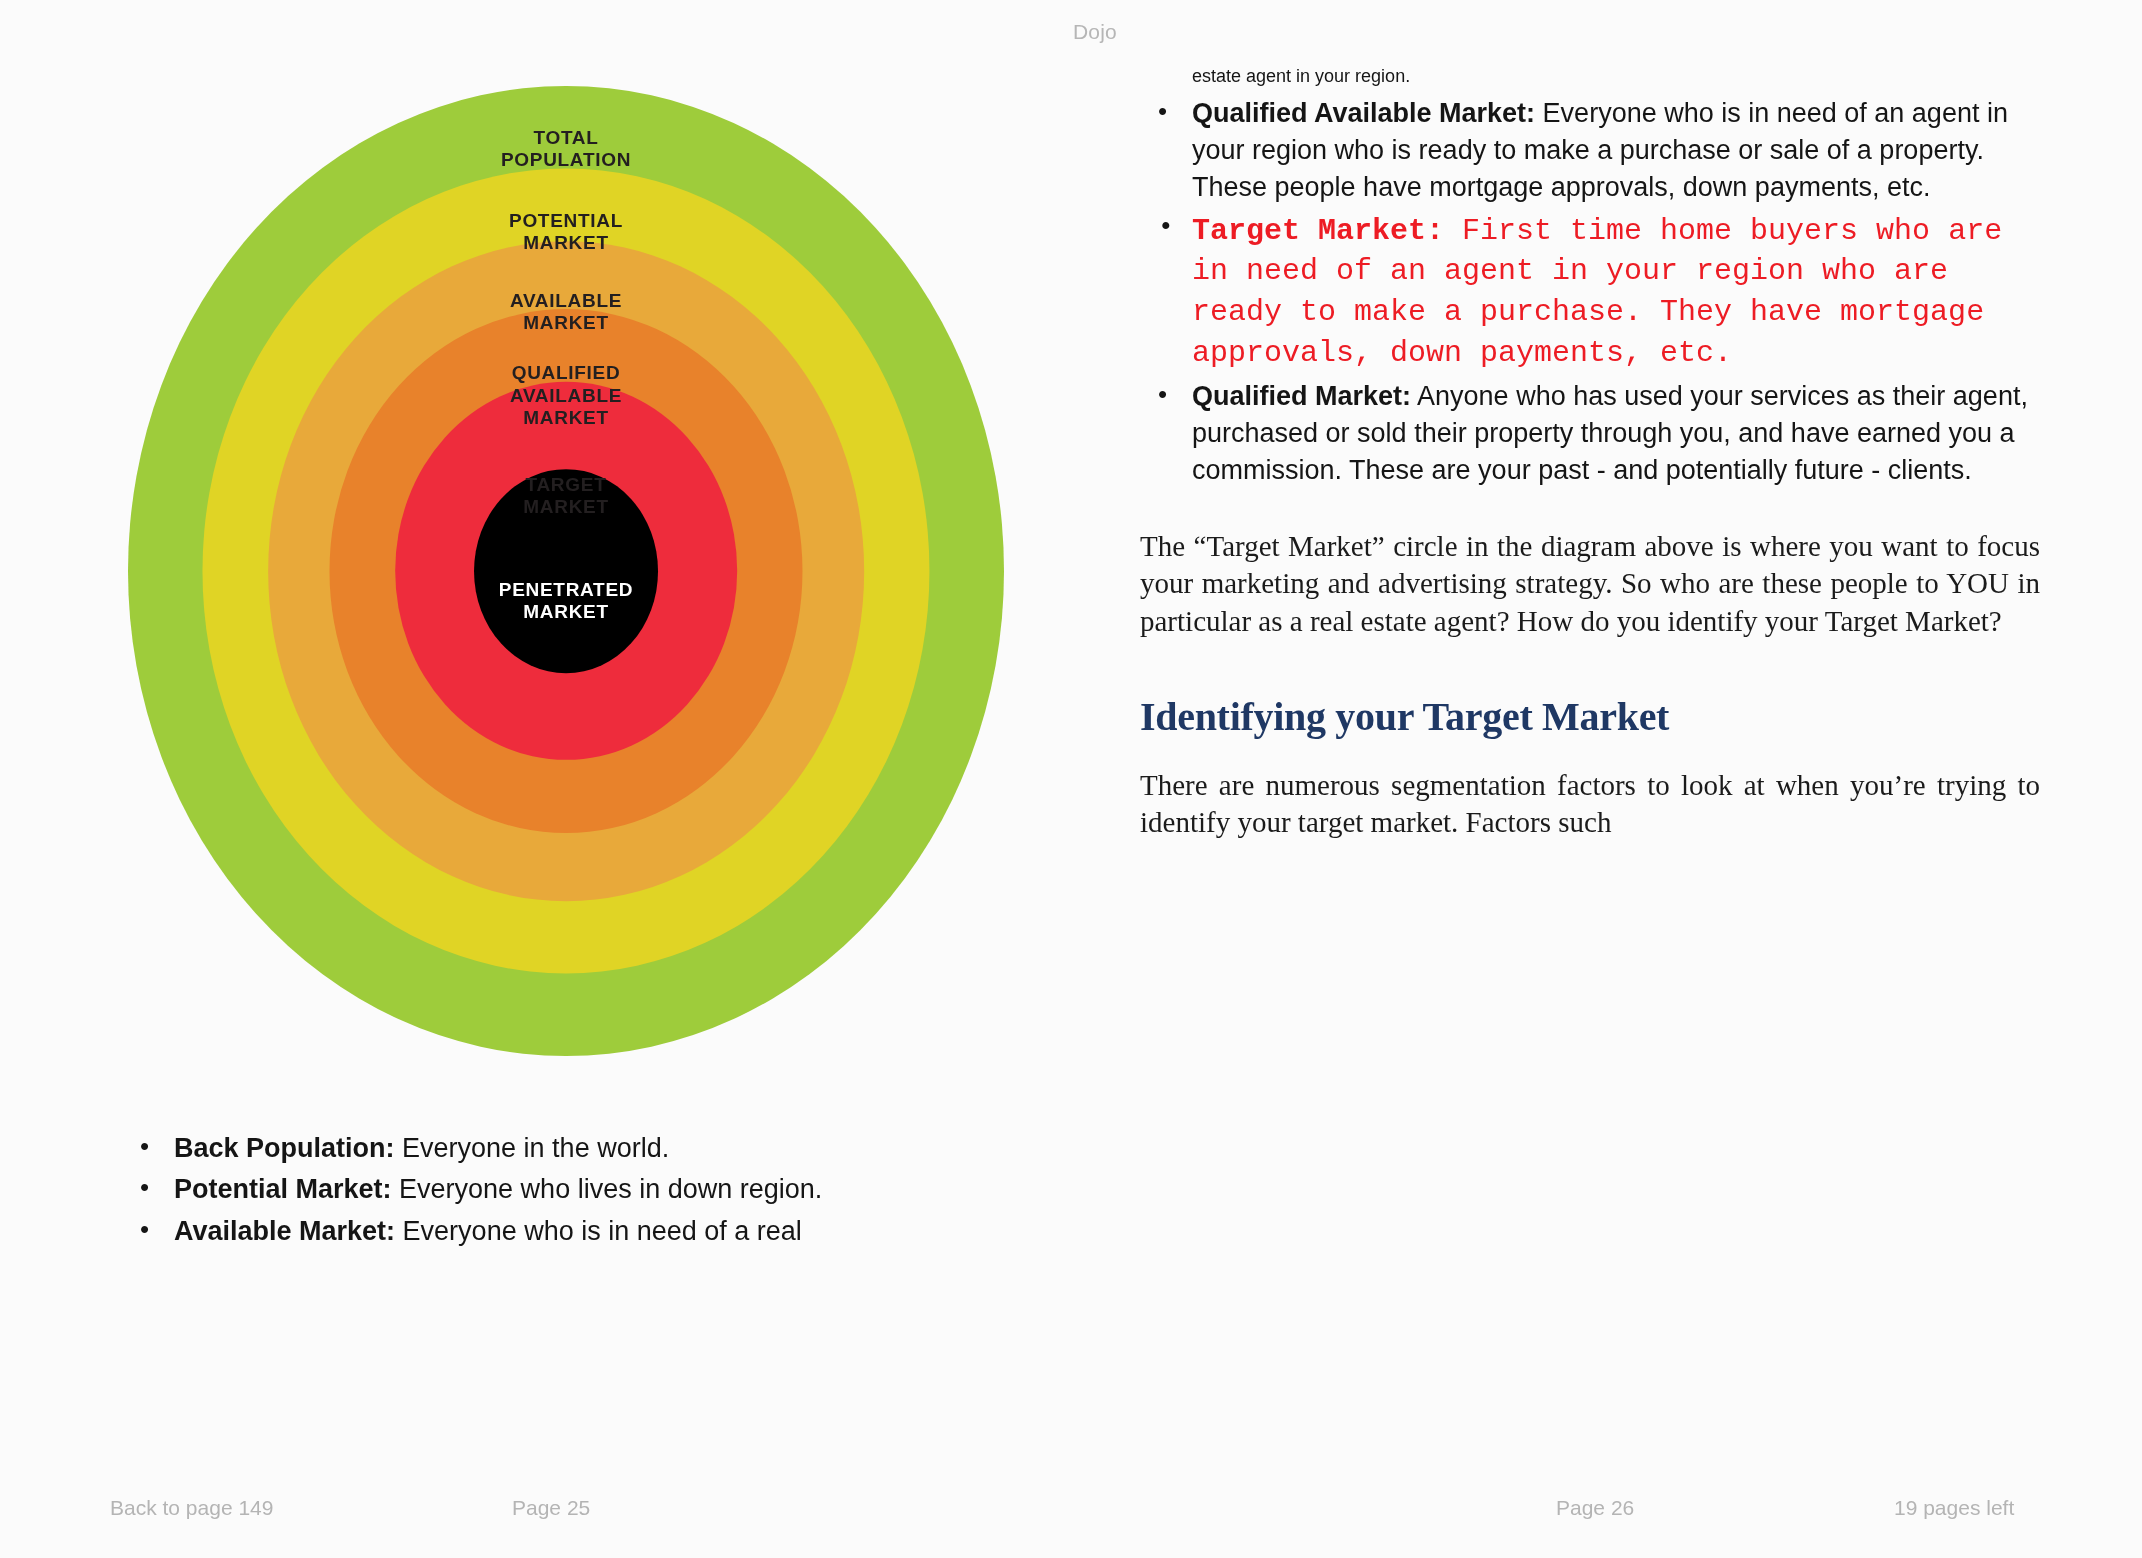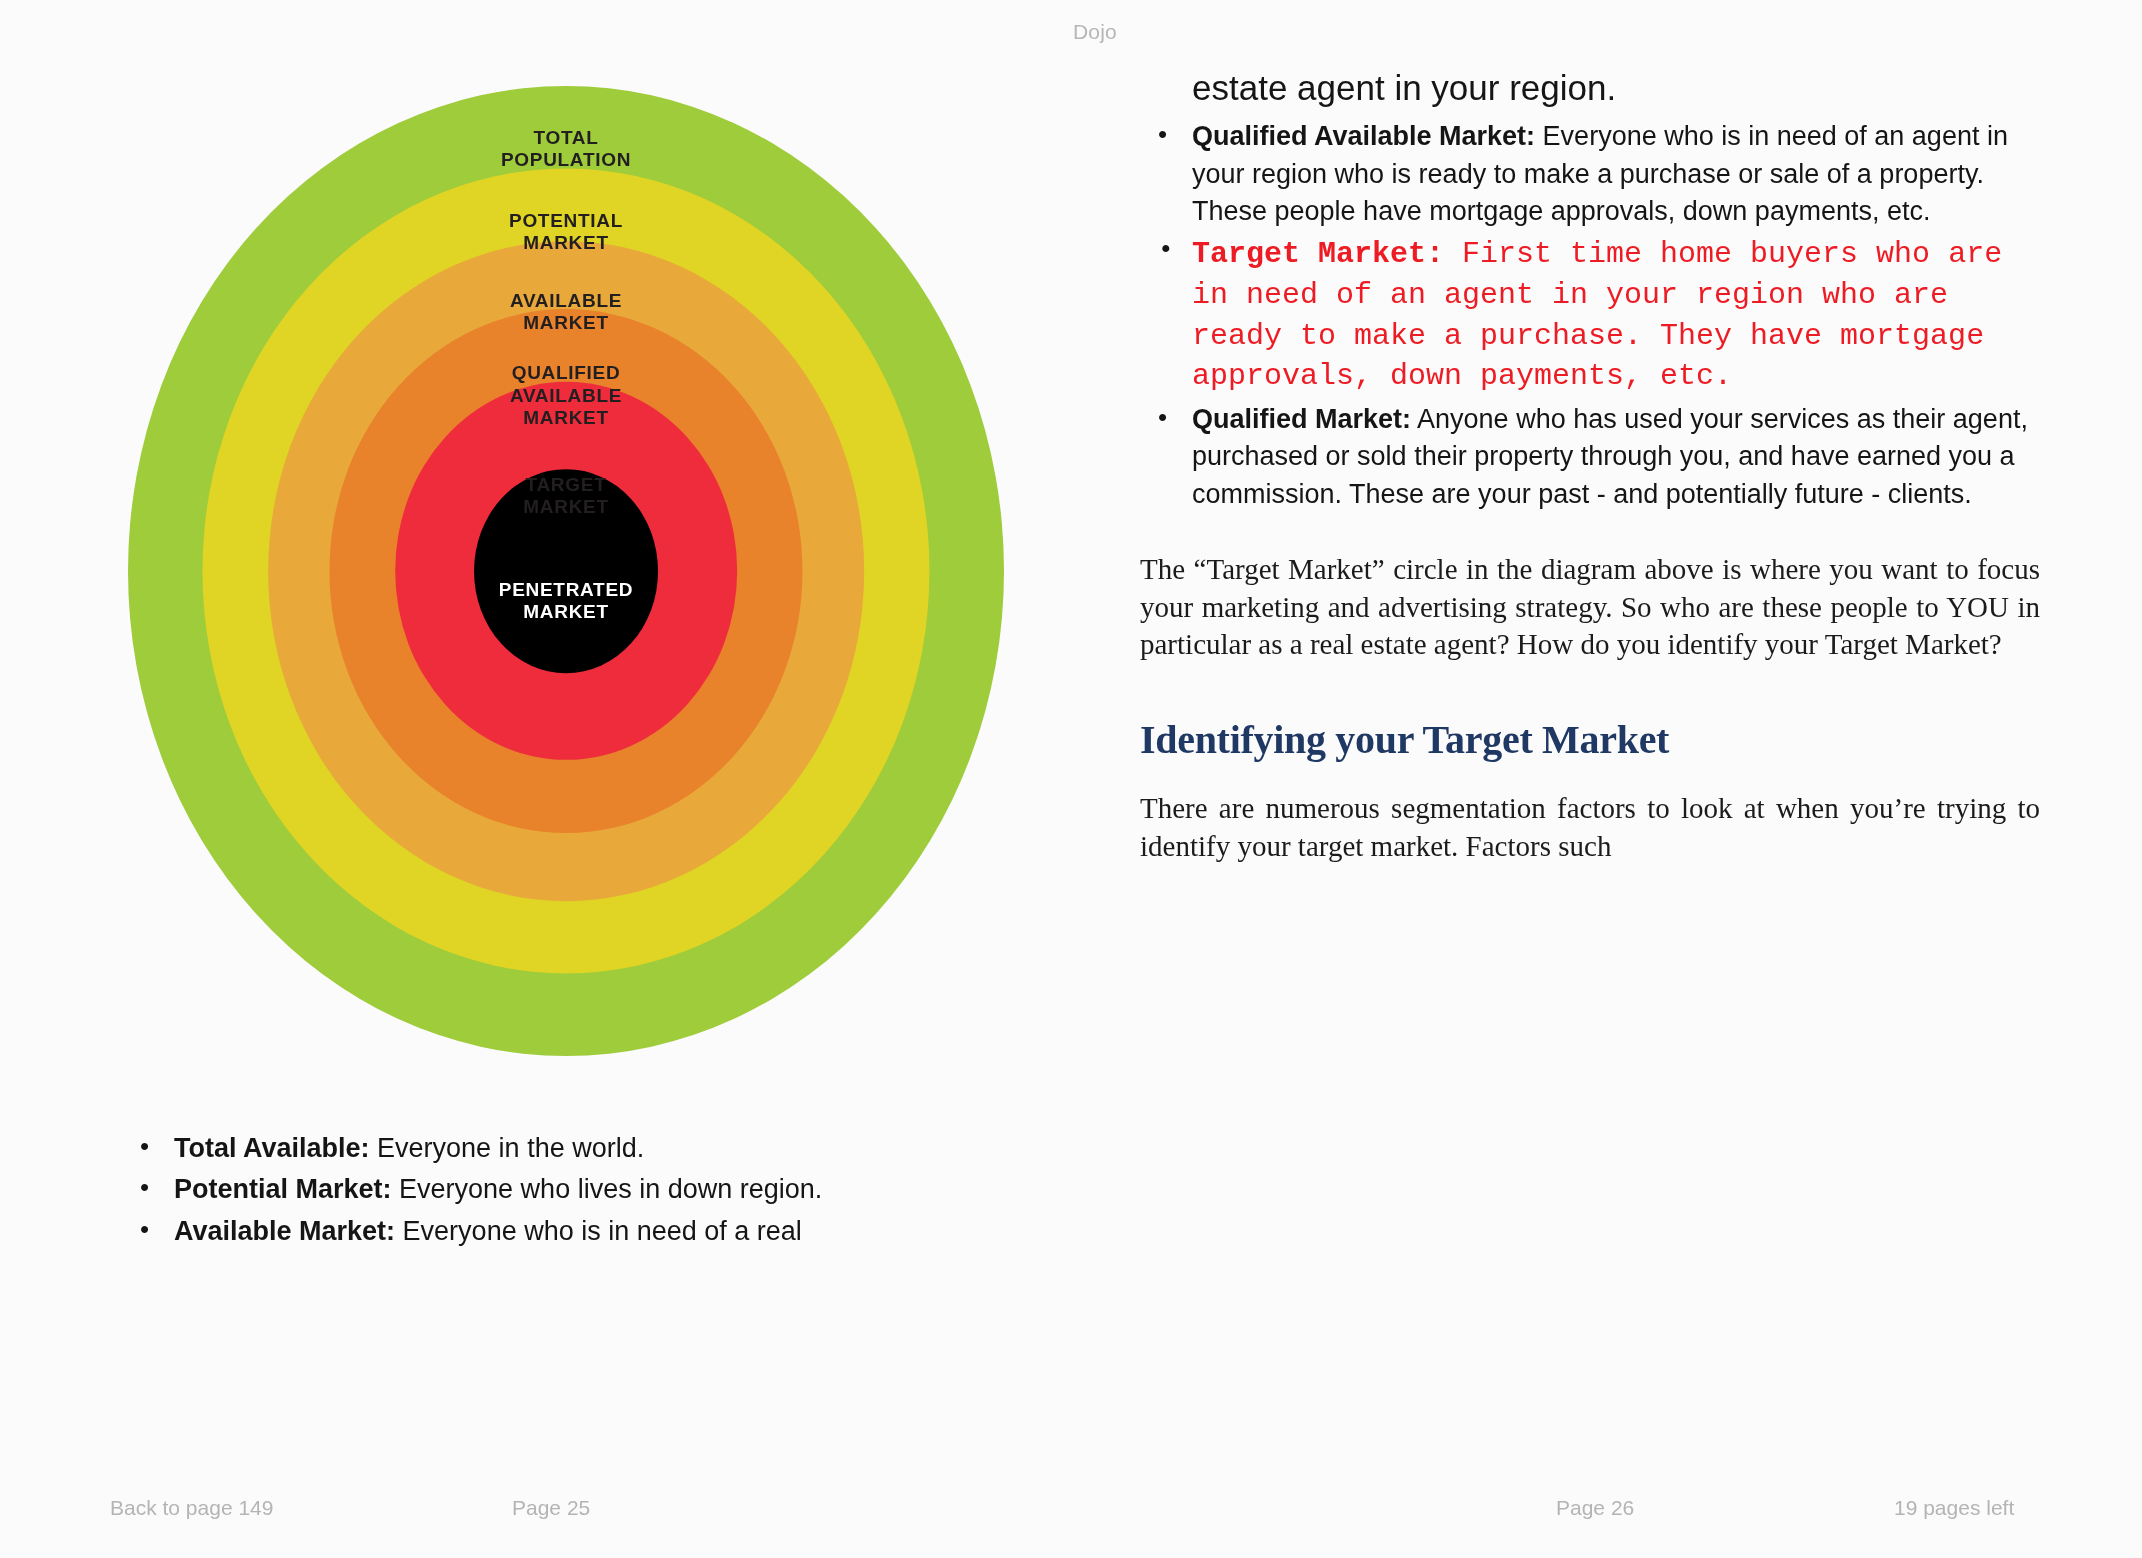--- a/index.html
+++ b/index.html
@@ -114,21 +114,21 @@
     position: absolute;
     left: 18px;
     top: -1px;
     color: #151515;
     font-size: 26px;
   }
   .sans-list > li b { font-weight: 700; }
 
   .cont-line {
     font-family: "Liberation Sans", sans-serif;
-    font-size: 35px;
+    font-size: 18px;
     line-height: 1.38;
     color: #151515;
     margin: 0 0 4px 52px;
   }
 
   li.red-item {
     font-family: "Liberation Serif", serif;
     font-size: 30px;
     line-height: 1.36;
     color: #ed1c24;
@@ -194,21 +194,21 @@
           <div class="ring-label" style="top: 40%; z-index: 34;">TARGET
 MARKET</div>
           <div class="ring" style="width: 21%; height: 21%; background: rgb(0, 0, 0); z-index: 15;"></div>
           <div class="ring-label inverted" style="top: 50.8%; z-index: 35;">PENETRATED
 MARKET</div>
         </div>
     </div>
 
 
     <ul class="sans-list" id="left-bullets">
-        <li><b>Total Available:</b><span> Everyone in the world.</span></li>
+        <li><b>Back Population:</b><span> Everyone in the world.</span></li>
         <li><b>Potential Market:</b><span> Everyone who lives in down region.</span></li>
         <li><b>Available Market:</b><span> Everyone who is in need of a real</span></li>
       </ul>
   </div>
 
   <div class="col col-right">
 
     <div class="cont-line">estate agent in your region.</div>
 
     <ul class="sans-list" id="right-bullets" style="margin-top:6px">

